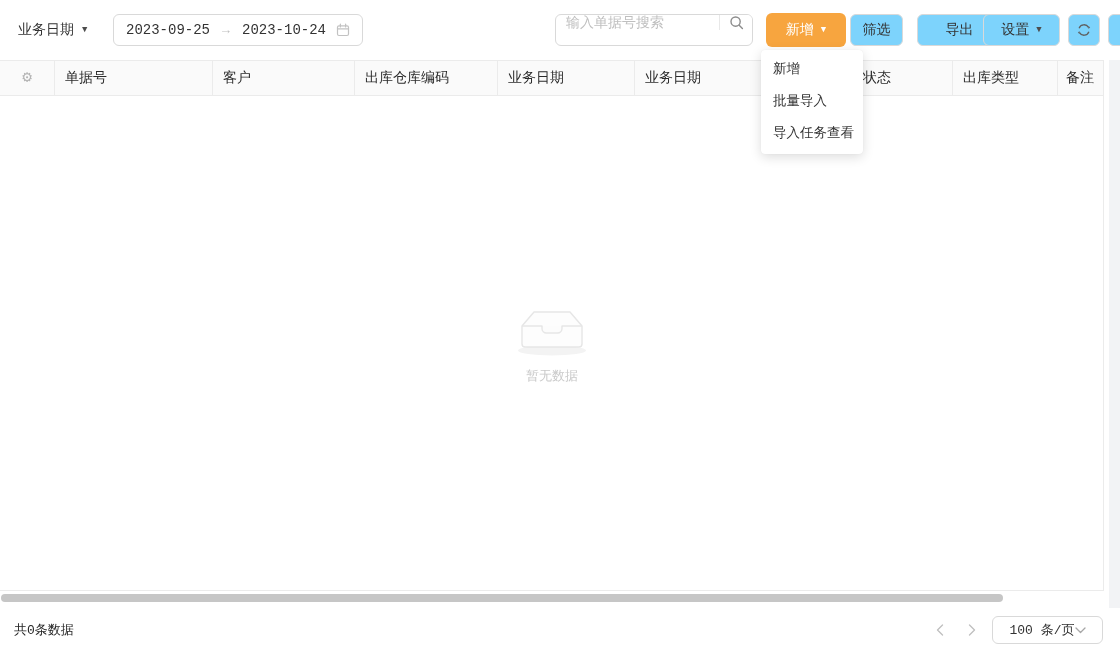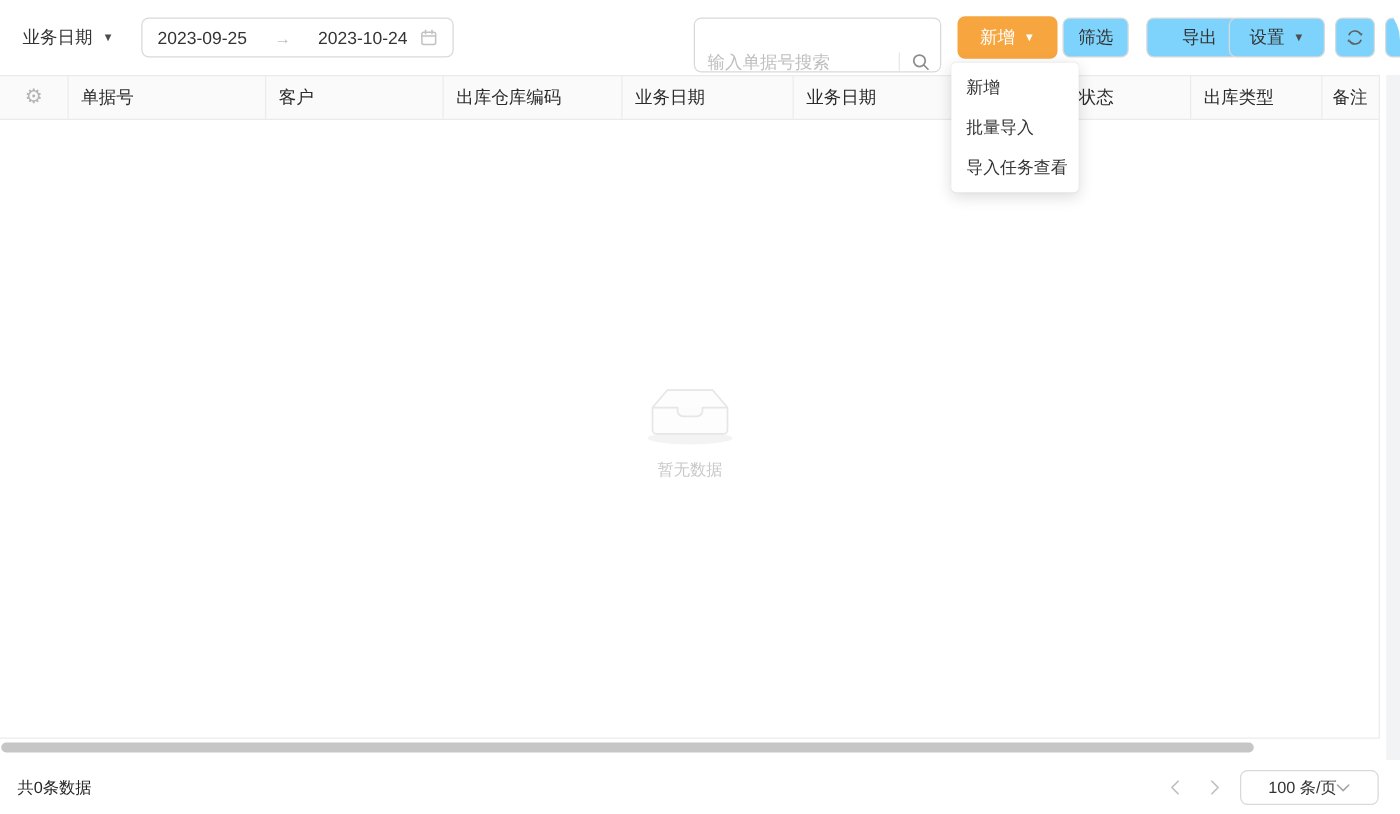--- a/index.html
+++ b/index.html
@@ -1,33 +1,33 @@
 <!DOCTYPE html>
 <html><head>
 <meta charset="utf-8">
 <style>
   html,body{margin:0;padding:0;background:#fff;}
   .app{
     position:relative;width:1120px;height:651px;overflow:hidden;background:#fff;
-    font-family:Liberation Sans, sans-serif;color:#333;font-size:14px;border-radius:32px;
+    font-family:Liberation Mono, monospace;color:#333;font-size:14px;
   }
   .abs{position:absolute;}
   
   .field-trigger{left:18px;top:14px;height:32px;display:flex;align-items:center;gap:8px;cursor:pointer;}
   .field-trigger .caret{font-size:9px;color:#4d4d4d;line-height:1;}
   .caret{font-size:9px;line-height:1;}
   .date-range{
     left:113px;top:14px;width:250px;height:32px;border:1px solid #d9d9d9;border-radius:6px;
     box-sizing:border-box;display:flex;align-items:center;padding:0 12px;background:#fff;cursor:pointer;
   }
   .date-range .dr-sep{color:#bfbfbf;margin:0 10px;font-size:13px;flex:1;text-align:center;}
   .date-range .cal{margin-left:10px;display:flex;}
   .search-box{
-    left:555px;top:14px;width:198px;height:44px;border:1px solid #d9d9d9;border-radius:6px;
-    box-sizing:border-box;display:flex;align-items:flex-end;background:#fff;overflow:hidden;
+    left:555px;top:14px;width:198px;height:32px;border:1px solid #d9d9d9;border-radius:6px;
+    box-sizing:border-box;display:flex;align-items:flex-start;background:#fff;overflow:hidden;
   }
   .search-box input{
     flex:1;border:0;outline:none;padding:0 10px;font-size:14px;color:#333;min-width:0;
     font-family:inherit;background:transparent;
   }
   .search-box input::placeholder{color:#bfbfbf;}
   .search-btn{width:32px;display:flex;align-items:center;justify-content:center;border-left:1px solid #e8e8e8;cursor:pointer;background:#fff;}
   .btn{
     height:32px;box-sizing:border-box;border:1px solid #d9d9d9;border-radius:6px;background:#7dd3fc;
     display:flex;align-items:center;justify-content:center;gap:7px;font-size:14px;color:#333;cursor:pointer;

